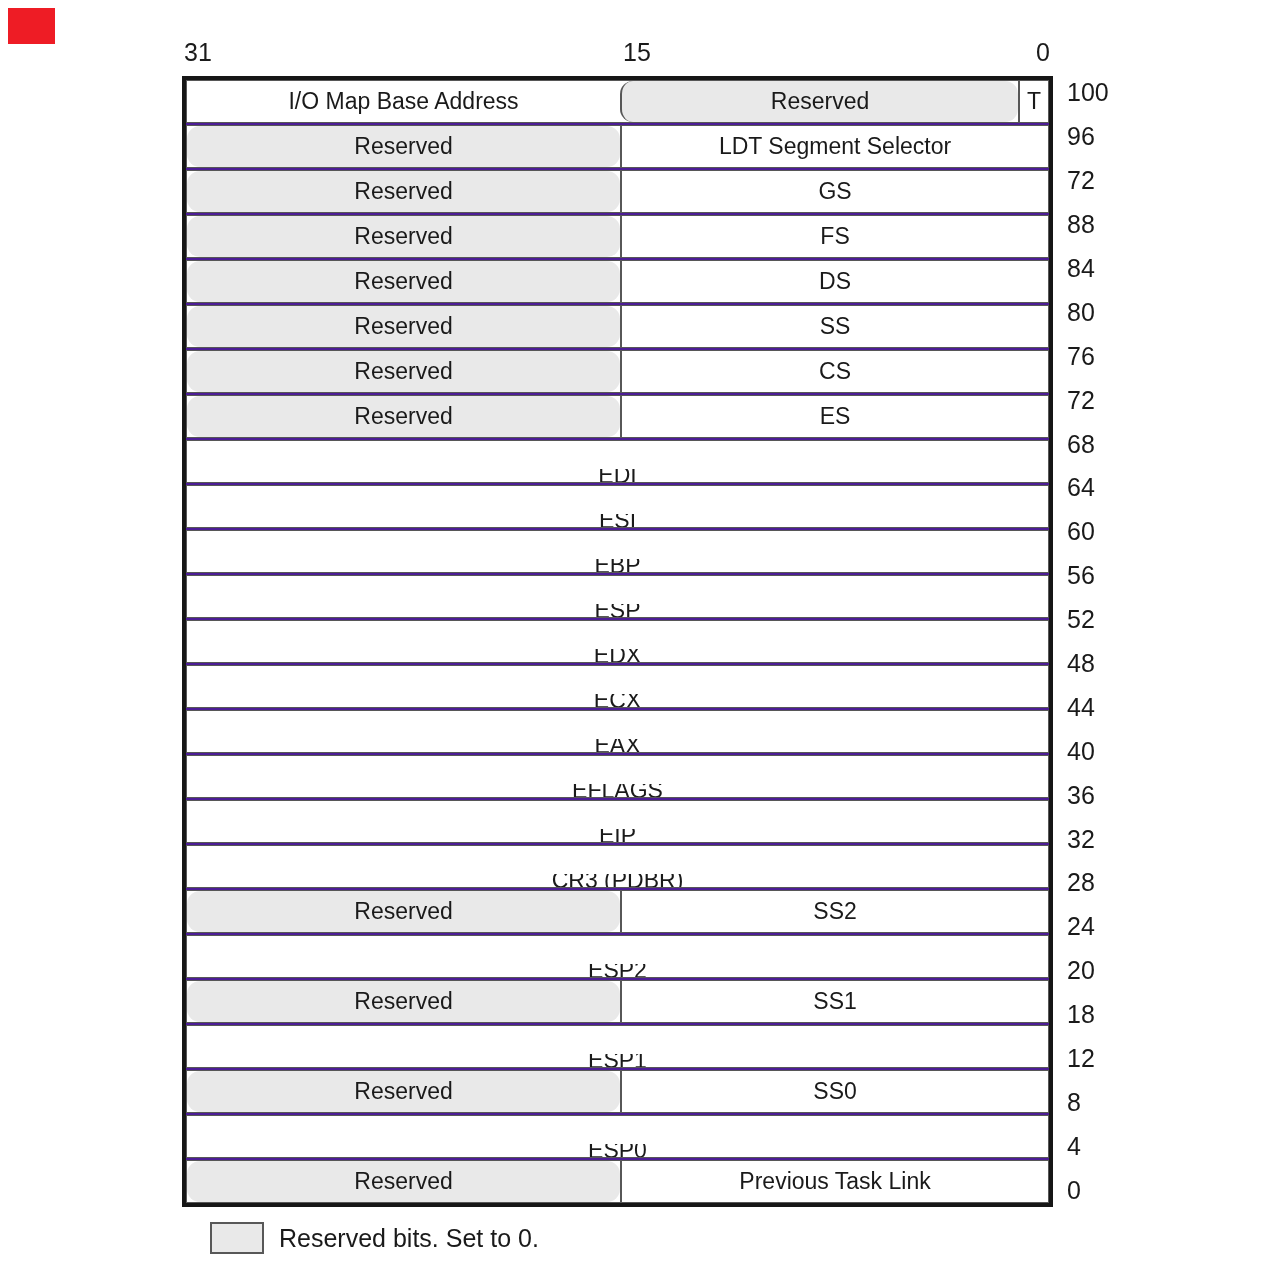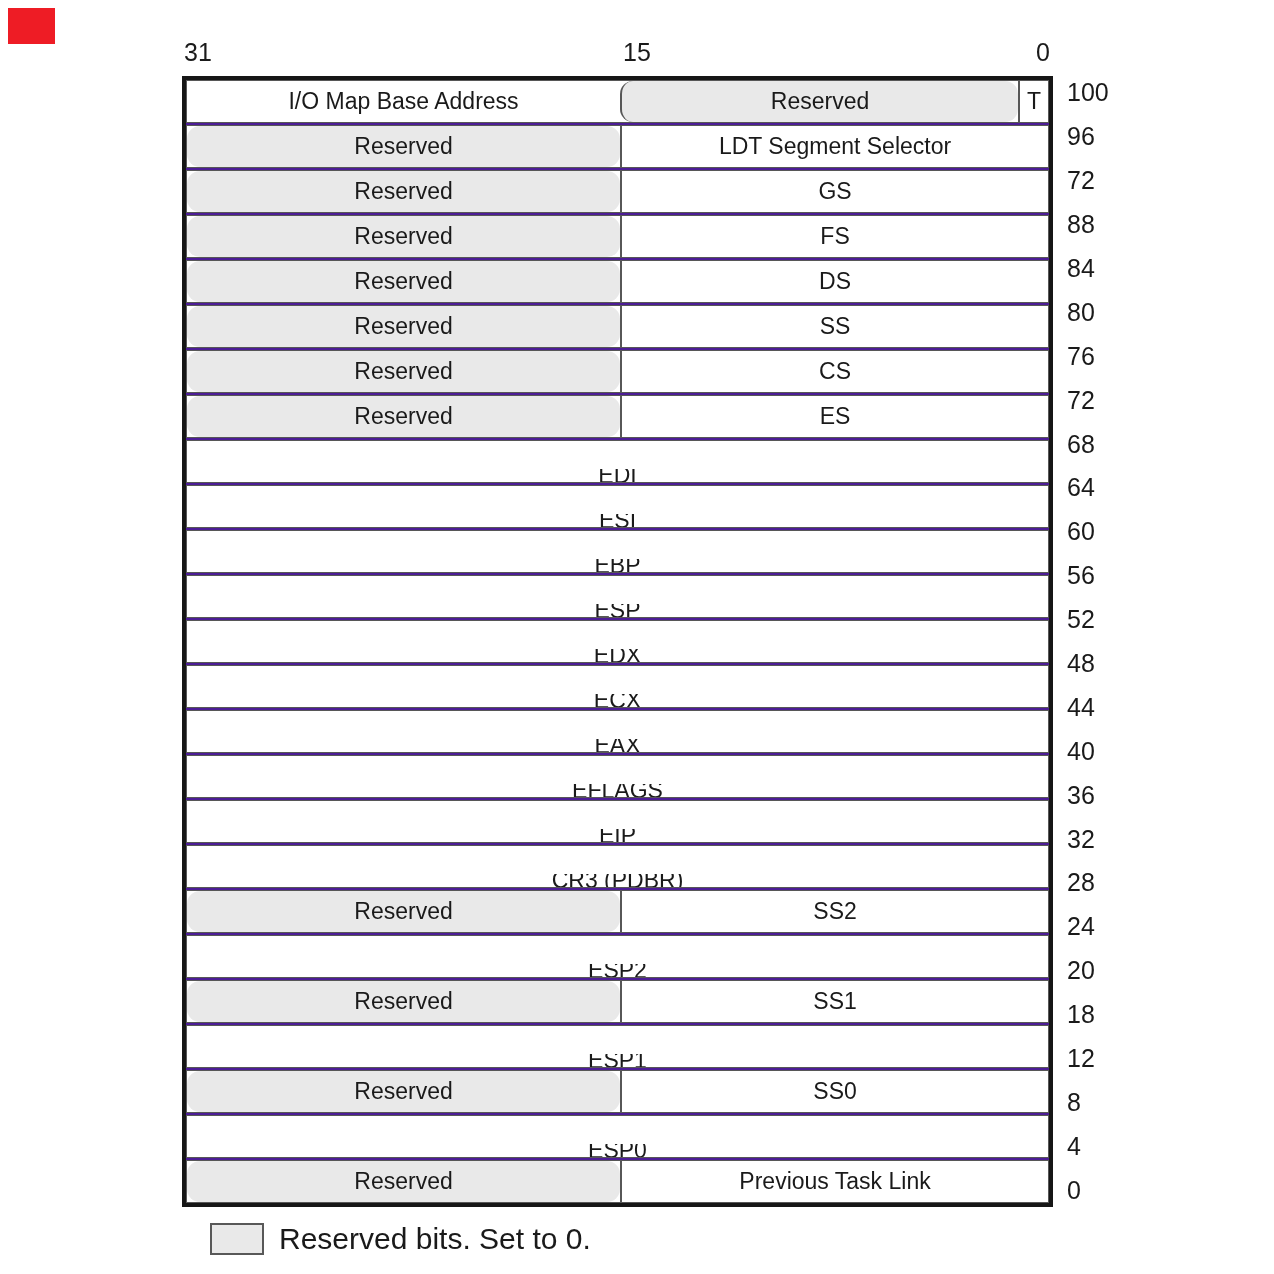--- a/index.html
+++ b/index.html
@@ -103,21 +103,21 @@
     gap: 15px;
   }
   .legend-swatch {
     width: 54px;
     height: 32px;
     box-sizing: border-box;
     border: 2px solid #585858;
     background: #e9e9e9;
   }
   .legend-text {
-    font-size: 30px;
+    font-size: 25px;
     color: #1a1a1a;
     white-space: nowrap;
   }
 </style>
 </head>
 <body>
 
 <div class="canvas">
 
   <div class="red-marker" style="background: rgb(238, 28, 37);"></div>

